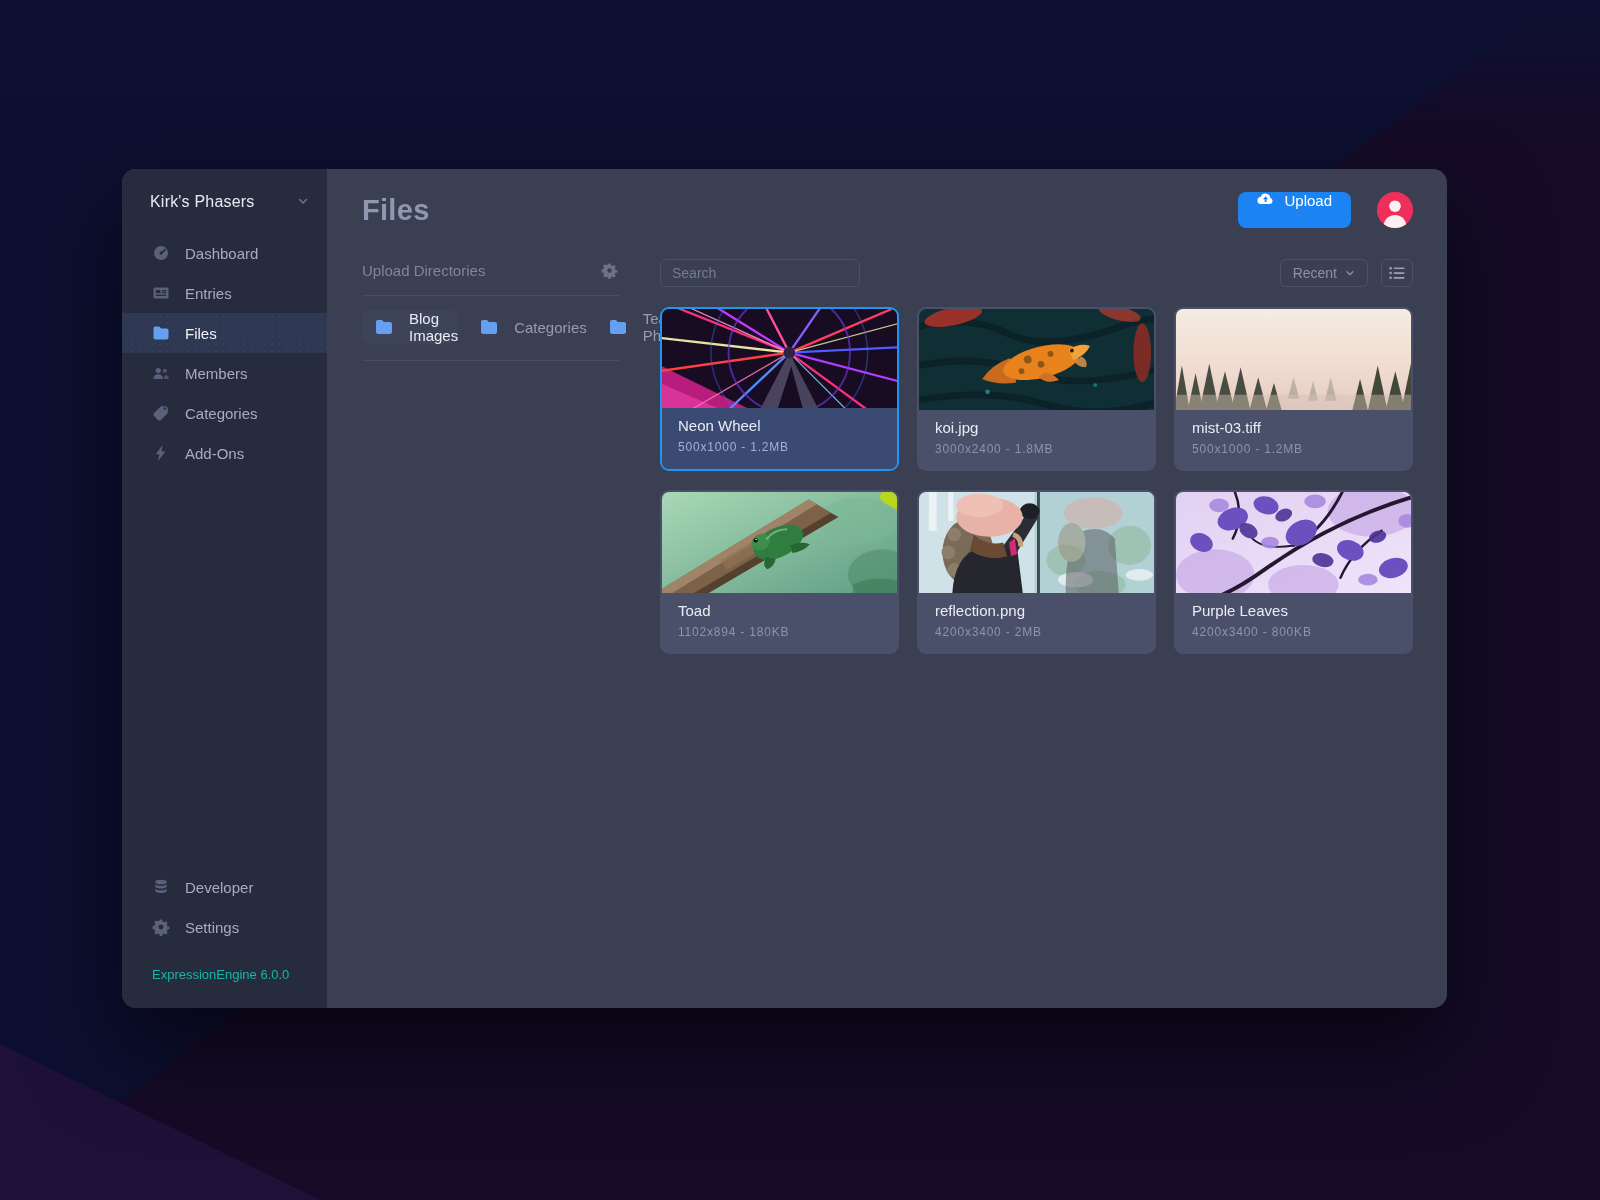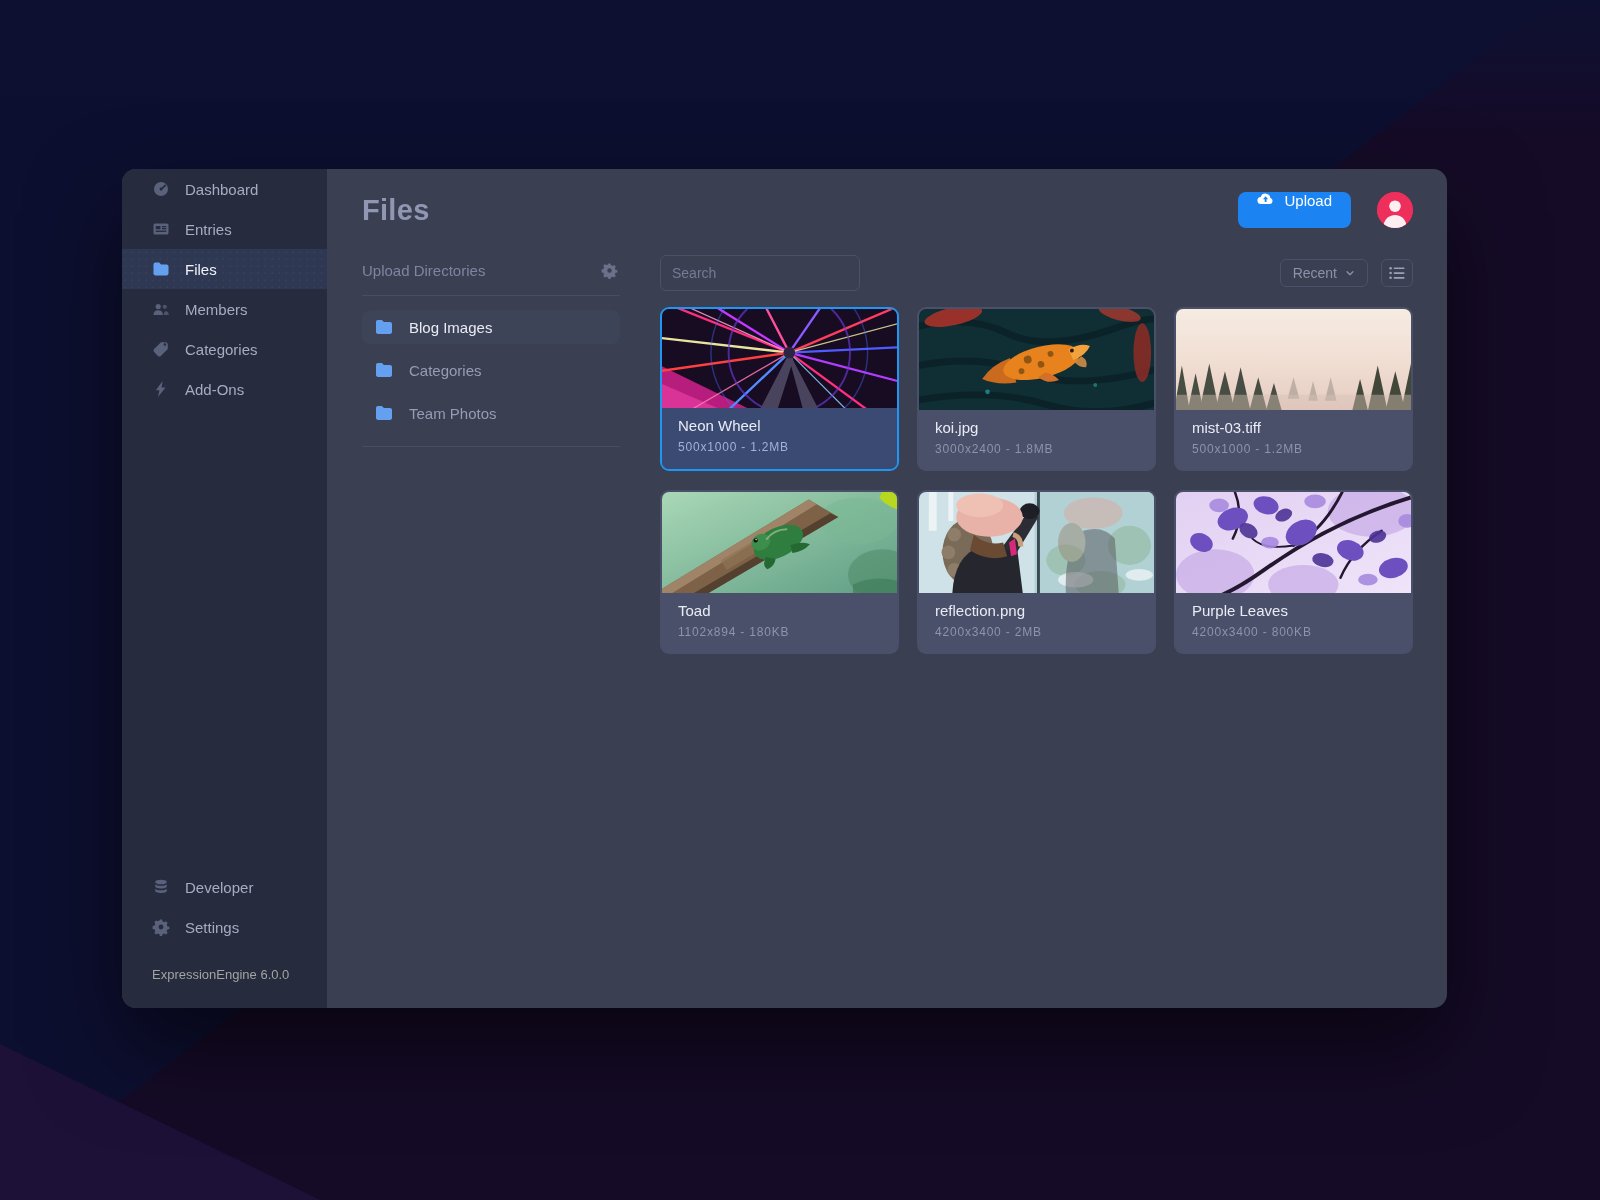--- a/index.html
+++ b/index.html
@@ -39,21 +39,21 @@
   }
   .nav-item .ico { width:18px; height:18px; flex-shrink:0; display:flex; }
   .nav-item.active {
     background:#2f3853;
     background-image:radial-gradient(rgba(255,255,255,.035) 1px, transparent 1px);
     background-size:7px 7px;
     color:#f0f2f8;
   }
   .sidebar-spacer { flex:1; }
   .sidebar-bottom { padding-bottom:20px; }
-  .version { color:#a3a3a3; font-size:13px; padding:20px 0 6px 30px; }
+  .version { color:#14b8a6; font-size:13px; padding:20px 0 6px 30px; }
 
   
   .main { flex:1; padding:22px 36px 0 35px; display:flex; flex-direction:column; }
   .header-row { display:flex; align-items:center; justify-content:space-between; height:38px; }
   .page-title { color:#9097b2; font-size:29px; font-weight:700; letter-spacing:.3px; }
   .header-right { display:flex; align-items:center; gap:26px; }
   .upload-btn {
     display:flex; gap:10px; height:36px; padding:0 19px;
     background:#1b84f2; border:none; border-radius:8px; cursor:pointer;
     color:#ffffff; font-size:15px; font-family:inherit;
@@ -64,34 +64,34 @@
   }
 
   .content-row { display:flex; margin-top:30px; gap:40px; }
 
   
   .dir-col { width:258px; flex-shrink:0; }
   .dir-head { display:flex; align-items:center; justify-content:space-between; height:28px; padding-bottom:6px; }
   .dir-heading { color:#7e85a0; font-size:15px; }
   .icon-btn { background:none; border:none; cursor:pointer; display:flex; padding:2px; }
   .divider { border:none; border-top:1px solid #474d62; margin:8px 0 0 0; }
-  .dir-list { margin-top:14px; display:flex; flex-direction:column; gap:9px; }
+  .dir-list { margin-top:14px; display:flex; gap:9px; }
   .dir-item {
     display:flex; align-items:center; gap:15px; height:34px; padding-left:13px;
     border-radius:8px; color:#959cb4; font-size:15px; cursor:pointer;
   }
   .dir-item.active { background:#3d4458; color:#eaecf4; }
   .dir-item .ico { width:19px; height:16px; display:flex; }
   .dir-divider { border:none; border-top:1px solid #474d62; margin:16px 0; }
 
   
   .files-col { flex:1; }
   .toolbar { display:flex; align-items:center; justify-content:space-between; height:28px; }
   .search-input {
-    width:200px; height:36px; background:transparent; border:1px solid #4b5168;
+    width:200px; height:28px; background:transparent; border:1px solid #4b5168;
     border-radius:6px; padding:0 11px; color:#cdd2e2; font-size:14px; font-family:inherit;
     outline:none;
   }
   .search-input::placeholder { color:#747b96; }
   .toolbar-right { display:flex; align-items:center; gap:13px; }
   .sort-btn {
     display:flex; align-items:center; gap:8px; height:28px; padding:0 12px;
     background:transparent; border:1px solid #4b5168; border-radius:6px; cursor:pointer;
     color:#8b92aa; font-size:14px; font-family:inherit;
   }
@@ -123,20 +123,28 @@
 </head>
 <body>
 
 <div class="bg-layer bg-dark-tri"></div>
 <div class="bg-layer bg-purple-tri"></div>
 <div class="bg-layer bg-top-band"></div>
 
 <div class="window">
 
   <aside class="sidebar">
+    <div class="site-row">
+      <span class="site-name">Kirk's Phasers</span>
+      <span class="ico">
+        <svg width="12" height="12" viewBox="0 0 12 12">
+            <polyline points="2.5,4.5 6,8 9.5,4.5" fill="none" stroke="#6a7188" stroke-width="1.6" stroke-linecap="round" stroke-linejoin="round"></polyline>
+          </svg>
+      </span>
+    </div>
 
     <nav class="nav">
       <div class="nav-item">
         <span class="ico">
           <svg viewBox="0 0 18 18">
               <circle cx="9" cy="9" r="7" fill="#59617b"></circle>
               <path d="M9 9.6 13.2 5.4" stroke="#262b3d" stroke-width="1.7" stroke-linecap="round"></path>
               <circle cx="9" cy="9" r="1.4" fill="#262b3d"></circle>
             </svg>
         </span>

